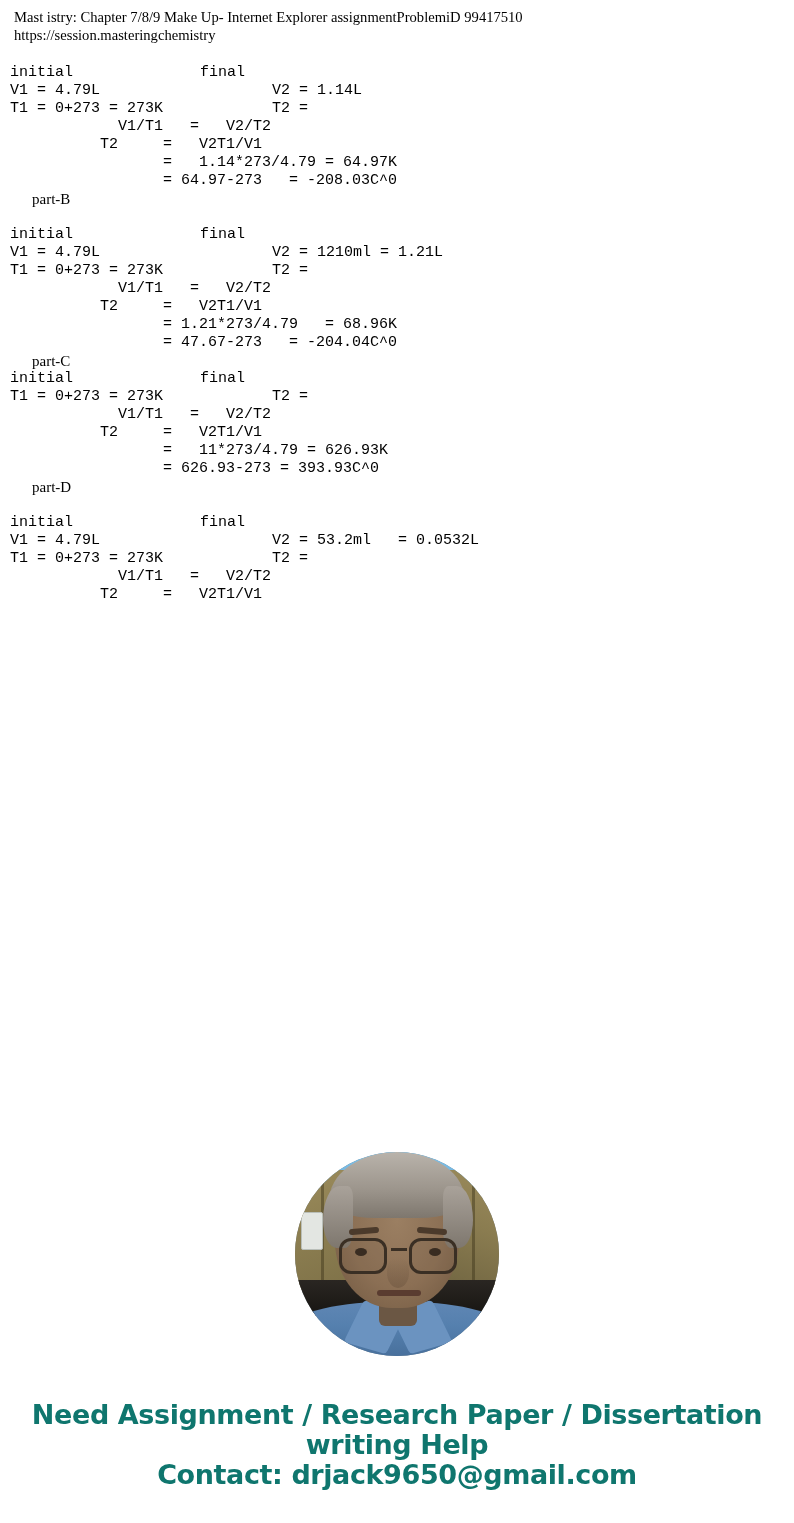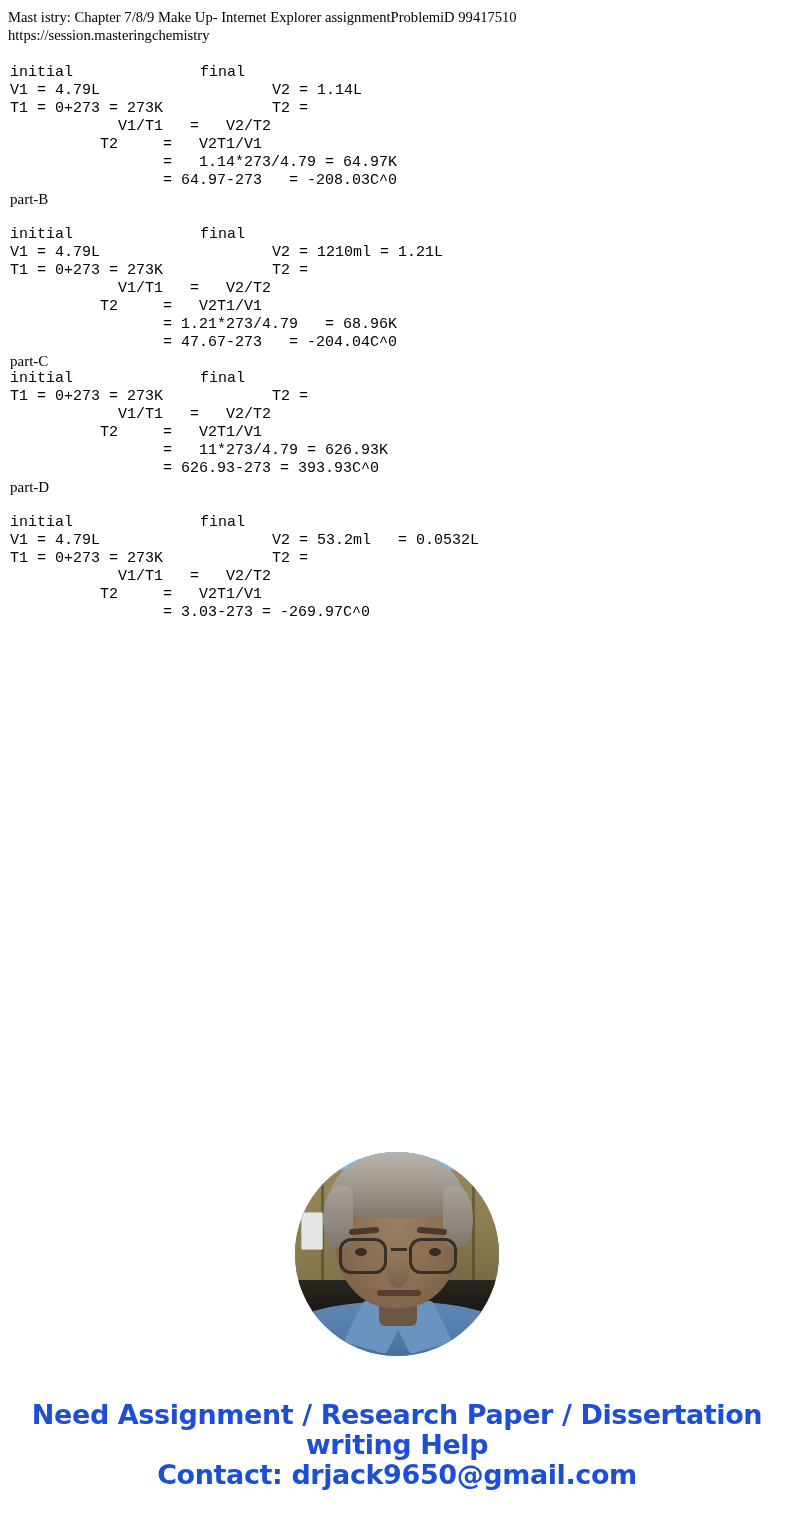--- a/index.html
+++ b/index.html
@@ -20,21 +20,21 @@
   .page {
     position: relative;
     width: 794px;
     height: 1523px;
     box-sizing: border-box;
     padding: 8px 0 0 0;
   }
 
   
   .header-block {
-    padding: 0 8px;
+    padding: 0 14px;
     font-size: 14.6px;
     line-height: 18px;
   }
   .header-line {
     white-space: pre;
   }
 
   .solution-heading {
     padding: 0 10px;
     margin-top: 22px;
@@ -53,20 +53,21 @@
   .calc-block { }
   .calc-line {
     white-space: pre;
     font-family: Liberation Mono, monospace;
   }
   .spacer-line {
     height: 18px;
   }
   .part-label {
     white-space: pre;
+    margin-left: 22px;
   }
 
   
   .col-a {
     display: inline-block;
     width: 190px;
     white-space: pre;
   }
 
   
@@ -236,21 +237,21 @@
   
   .promo {
     position: absolute;
     left: 0; right: 0;
     top: 1400px;
     text-align: center;
     font-family: "DejaVu Sans", "Liberation Sans", sans-serif;
     font-weight: bold;
     font-size: 27px;
     line-height: 30px;
-    color: #1d4ed8;
+    color: #0f766e;
     letter-spacing: -0.4px;
   }
   .promo-line { display: block; }
 </style>
 </head>
 <body>
 
 <div class="page">
 
   <div class="header-block">
@@ -291,21 +292,20 @@
           <div class="calc-line">                 = 626.93-273 = 393.93C^0</div>
           <div class="part-label">part-D</div>
           <div class="spacer-line"></div>
         </div>
         <div class="calc-block">
           <div class="calc-line"><span class="col-a">initial</span><span>final</span></div>
           <div class="calc-line"><span class="col-a">V1 = 4.79L</span><span>        V2 = 53.2ml   = 0.0532L</span></div>
           <div class="calc-line"><span class="col-a">T1 = 0+273 = 273K</span><span>        T2 =</span></div>
           <div class="calc-line">            V1/T1   =   V2/T2</div>
           <div class="calc-line">          T2     =   V2T1/V1</div>
-          <div class="calc-line">                 = 3.03-273 = -269.97C^0</div>
         </div>
       </div>
   </div>
 
   <div class="avatar-wrap">
     <div class="avatar">
       <div class="av-sky"></div>
       <div class="av-wall-left"></div>
       <div class="av-wall-right"></div>
       <div class="av-switch"></div>

